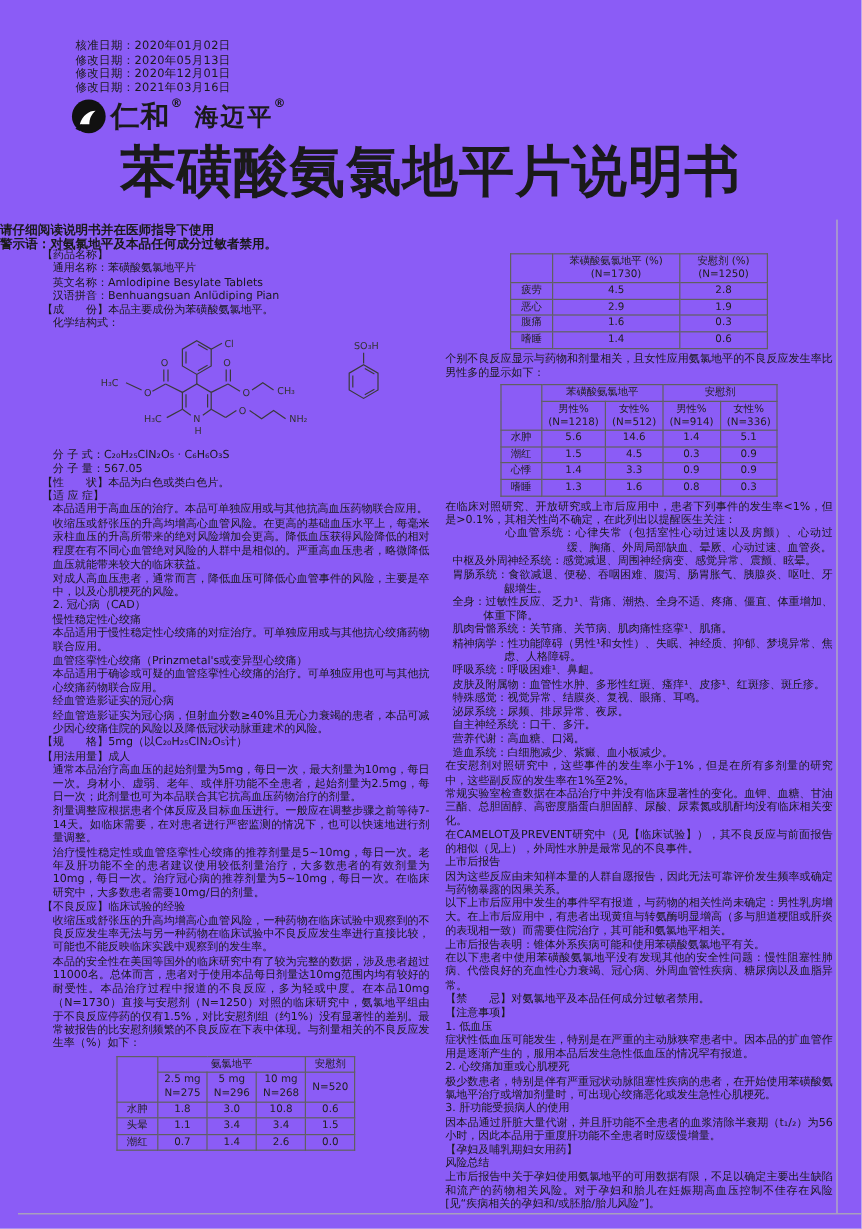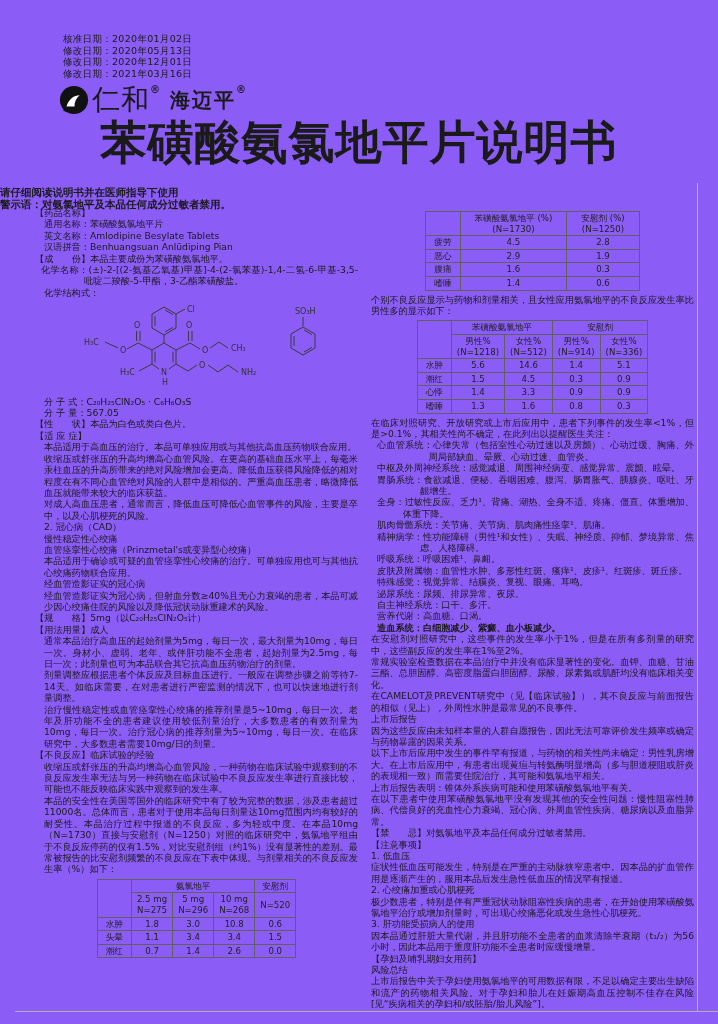--- a/index.html
+++ b/index.html
@@ -1,21 +1,21 @@
 <!DOCTYPE html>
 <html><head>
 <meta charset="utf-8">
 <style>
   html,body{margin:0;padding:0;background:#e8e8e8}
   .page{position:relative;width:718px;height:1024px;background:#8b5cf6;overflow:hidden;
         font-family:"DejaVu Sans","Liberation Sans",sans-serif;color:#1a1a1a}
   .dates{position:absolute;top:33px;left:63px;font-size:9.5px;line-height:11.6px;letter-spacing:.3px}
   .logo-row{position:absolute;top:81px;left:59px;display:flex;align-items:center}
   .logo-icon{width:30px;height:30px;margin-right:3px}
-  .brand-main{font-size:28px;font-weight:normal;font-family:"DejaVu Serif","Liberation Serif",serif;letter-spacing:1px}
+  .brand-main{font-size:24px;font-weight:bold;font-family:"DejaVu Serif","Liberation Serif",serif;letter-spacing:1px}
   .brand-sub{font-size:20px;font-weight:bold;margin-left:10px;letter-spacing:2px}
   .reg{font-size:10px;position:relative;top:-11px;font-weight:bold}
   .title{position:absolute;top:112px;left:0;width:100%;margin:0;text-align:center;
          font-size:46px;font-weight:bold;letter-spacing:1px;white-space:nowrap}
   .notice{position:absolute;width:100%;text-align:left;font-weight:bold;font-size:10.5px;line-height:12px}
   .n1{top:186px}.n2{top:198px}
   .columns{position:absolute;top:207px;left:35px;width:660px;display:flex;gap:13px}
   .col{width:323px;height:801px;overflow:hidden;font-size:9.2px;line-height:11.4px;text-align:justify}
   .para{margin:0}
   .i1{padding-left:9px}
@@ -61,21 +61,20 @@
   <div class="columns">
 
     <div class="col">
       <div>
 
       <div class="para">【药品名称】</div>
           <div class="para i1">通用名称：苯磺酸氨氯地平片</div>
           <div class="para i1">英文名称：Amlodipine Besylate Tablets</div>
           <div class="para i1">汉语拼音：Benhuangsuan Anlüdiping Pian</div>
           <div class="para">【成　　份】本品主要成份为苯磺酸氨氯地平。</div>
-          <div class="para" style="padding-left: 49px; text-indent: -43px;">化学名称：(±)-2-[(2-氨基乙氧基)甲基]-4-(2-氯苯基)-1,4-二氢-6-甲基-3,5-吡啶二羧酸-5-甲酯，3-乙酯苯磺酸盐。</div>
           <div class="para i1">化学结构式：</div>
         </div>
 
       <div class="chem">
         <svg width="318" height="94" viewBox="0 0 318 94">
 
           <polygon points="127,8 139,15 139,29 127,36 115,29 115,15"></polygon>
           <line x1="118" y1="17" x2="118" y2="27"></line>
           <line x1="128" y1="11" x2="136" y2="15.6"></line>
           <line x1="136" y1="28.4" x2="128" y2="33"></line>
@@ -131,20 +130,21 @@
 
       <div class="para i1">分 子 式：C₂₀H₂₅ClN₂O₅ · C₆H₆O₃S</div>
           <div class="para i1">分 子 量：567.05</div>
           <div class="para">【性　　状】本品为白色或类白色片。</div>
           <div class="para">【适 应 症】</div>
           <div class="para i1">本品适用于高血压的治疗。本品可单独应用或与其他抗高血压药物联合应用。</div>
           <div class="para i1">收缩压或舒张压的升高均增高心血管风险。在更高的基础血压水平上，每毫米汞柱血压的升高所带来的绝对风险增加会更高。降低血压获得风险降低的相对程度在有不同心血管绝对风险的人群中是相似的。严重高血压患者，略微降低血压就能带来较大的临床获益。</div>
           <div class="para i1">对成人高血压患者，通常而言，降低血压可降低心血管事件的风险，主要是卒中，以及心肌梗死的风险。</div>
           <div class="para i1">2. 冠心病（CAD）</div>
           <div class="para i1">慢性稳定性心绞痛</div>
+          <div class="para i1">本品适用于慢性稳定性心绞痛的对症治疗。可单独应用或与其他抗心绞痛药物联合应用。</div>
           <div class="para i1">血管痉挛性心绞痛（Prinzmetal's或变异型心绞痛）</div>
           <div class="para i1">本品适用于确诊或可疑的血管痉挛性心绞痛的治疗。可单独应用也可与其他抗心绞痛药物联合应用。</div>
           <div class="para i1">经血管造影证实的冠心病</div>
           <div class="para i1">经血管造影证实为冠心病，但射血分数≥40%且无心力衰竭的患者，本品可减少因心绞痛住院的风险以及降低冠状动脉重建术的风险。</div>
           <div class="para">【规　　格】5mg（以C₂₀H₂₅ClN₂O₅计）</div>
           <div class="para">【用法用量】成人</div>
           <div class="para i1">通常本品治疗高血压的起始剂量为5mg，每日一次，最大剂量为10mg，每日一次。身材小、虚弱、老年、或伴肝功能不全患者，起始剂量为2.5mg，每日一次；此剂量也可为本品联合其它抗高血压药物治疗的剂量。</div>
           <div class="para i1">剂量调整应根据患者个体反应及目标血压进行。一般应在调整步骤之前等待7-14天。如临床需要，在对患者进行严密监测的情况下，也可以快速地进行剂量调整。</div>
           <div class="para i1">治疗慢性稳定性或血管痉挛性心绞痛的推荐剂量是5~10mg，每日一次。老年及肝功能不全的患者建议使用较低剂量治疗，大多数患者的有效剂量为10mg，每日一次。治疗冠心病的推荐剂量为5~10mg，每日一次。在临床研究中，大多数患者需要10mg/日的剂量。</div>
           <div class="para">【不良反应】临床试验的经验</div>
@@ -312,33 +312,33 @@
               <td>1.6</td>
               <td>0.8</td>
               <td>0.3</td>
             </tr>
           </tbody>
       </table>
 
       <div>
 
       <div class="para">在临床对照研究、开放研究或上市后应用中，患者下列事件的发生率&lt;1%，但是&gt;0.1%，其相关性尚不确定，在此列出以提醒医生关注：</div>
-          <div class="para" style="padding-left: 57.6px; text-indent: -51.6px;">心血管系统：心律失常（包括室性心动过速以及房颤）、心动过缓、胸痛、外周局部缺血、晕厥、心动过速、血管炎。</div>
+          <div class="para" style="padding-left: 57.6px; text-indent: -51.6px; margin-left: 44px;">心血管系统：心律失常（包括室性心动过速以及房颤）、心动过缓、胸痛、外周局部缺血、晕厥、心动过速、血管炎。</div>
           <div class="para" style="padding-left: 92px; text-indent: -86px;">中枢及外周神经系统：感觉减退、周围神经病变、感觉异常、震颤、眩晕。</div>
           <div class="para" style="padding-left: 49px; text-indent: -43px;">胃肠系统：食欲减退、便秘、吞咽困难、腹泻、肠胃胀气、胰腺炎、呕吐、牙龈增生。</div>
           <div class="para" style="padding-left: 31.8px; text-indent: -25.8px;">全身：过敏性反应、乏力¹、背痛、潮热、全身不适、疼痛、僵直、体重增加、体重下降。</div>
           <div class="para" style="padding-left: 66.2px; text-indent: -60.2px;">肌肉骨骼系统：关节痛、关节病、肌肉痛性痉挛¹、肌痛。</div>
           <div class="para" style="padding-left: 49px; text-indent: -43px;">精神病学：性功能障碍（男性¹和女性）、失眠、神经质、抑郁、梦境异常、焦虑、人格障碍。</div>
           <div class="para" style="padding-left: 49px; text-indent: -43px;">呼吸系统：呼吸困难¹、鼻衄。</div>
           <div class="para" style="padding-left: 66.2px; text-indent: -60.2px;">皮肤及附属物：血管性水肿、多形性红斑、瘙痒¹、皮疹¹、红斑疹、斑丘疹。</div>
           <div class="para" style="padding-left: 49px; text-indent: -43px;">特殊感觉：视觉异常、结膜炎、复视、眼痛、耳鸣。</div>
           <div class="para" style="padding-left: 49px; text-indent: -43px;">泌尿系统：尿频、排尿异常、夜尿。</div>
           <div class="para" style="padding-left: 66.2px; text-indent: -60.2px;">自主神经系统：口干、多汗。</div>
           <div class="para" style="padding-left: 49px; text-indent: -43px;">营养代谢：高血糖、口渴。</div>
-          <div class="para" style="padding-left: 49px; text-indent: -43px; font-weight: bold;">造血系统：白细胞减少、紫癜、血小板减少。</div>
+          <div class="para" style="padding-left: 49px; text-indent: -43px;">造血系统：白细胞减少、紫癜、血小板减少。</div>
           <div class="para">在安慰剂对照研究中，这些事件的发生率小于1%，但是在所有多剂量的研究中，这些副反应的发生率在1%至2%。</div>
           <div class="para">常规实验室检查数据在本品治疗中并没有临床显著性的变化。血钾、血糖、甘油三酯、总胆固醇、高密度脂蛋白胆固醇、尿酸、尿素氮或肌酐均没有临床相关变化。</div>
           <div class="para">在CAMELOT及PREVENT研究中（见【临床试验】），其不良反应与前面报告的相似（见上），外周性水肿是最常见的不良事件。</div>
           <div class="para">上市后报告</div>
           <div class="para">因为这些反应由未知样本量的人群自愿报告，因此无法可靠评价发生频率或确定与药物暴露的因果关系。</div>
           <div class="para">以下上市后应用中发生的事件罕有报道，与药物的相关性尚未确定：男性乳房增大。在上市后应用中，有患者出现黄疸与转氨酶明显增高（多与胆道梗阻或肝炎的表现相一致）而需要住院治疗，其可能和氨氯地平相关。</div>
           <div class="para">上市后报告表明：锥体外系疾病可能和使用苯磺酸氨氯地平有关。</div>
           <div class="para">在以下患者中使用苯磺酸氨氯地平没有发现其他的安全性问题：慢性阻塞性肺病、代偿良好的充血性心力衰竭、冠心病、外周血管性疾病、糖尿病以及血脂异常。</div>
           <div class="para">【禁　　忌】对氨氯地平及本品任何成分过敏者禁用。</div>
           <div class="para">【注意事项】</div>

